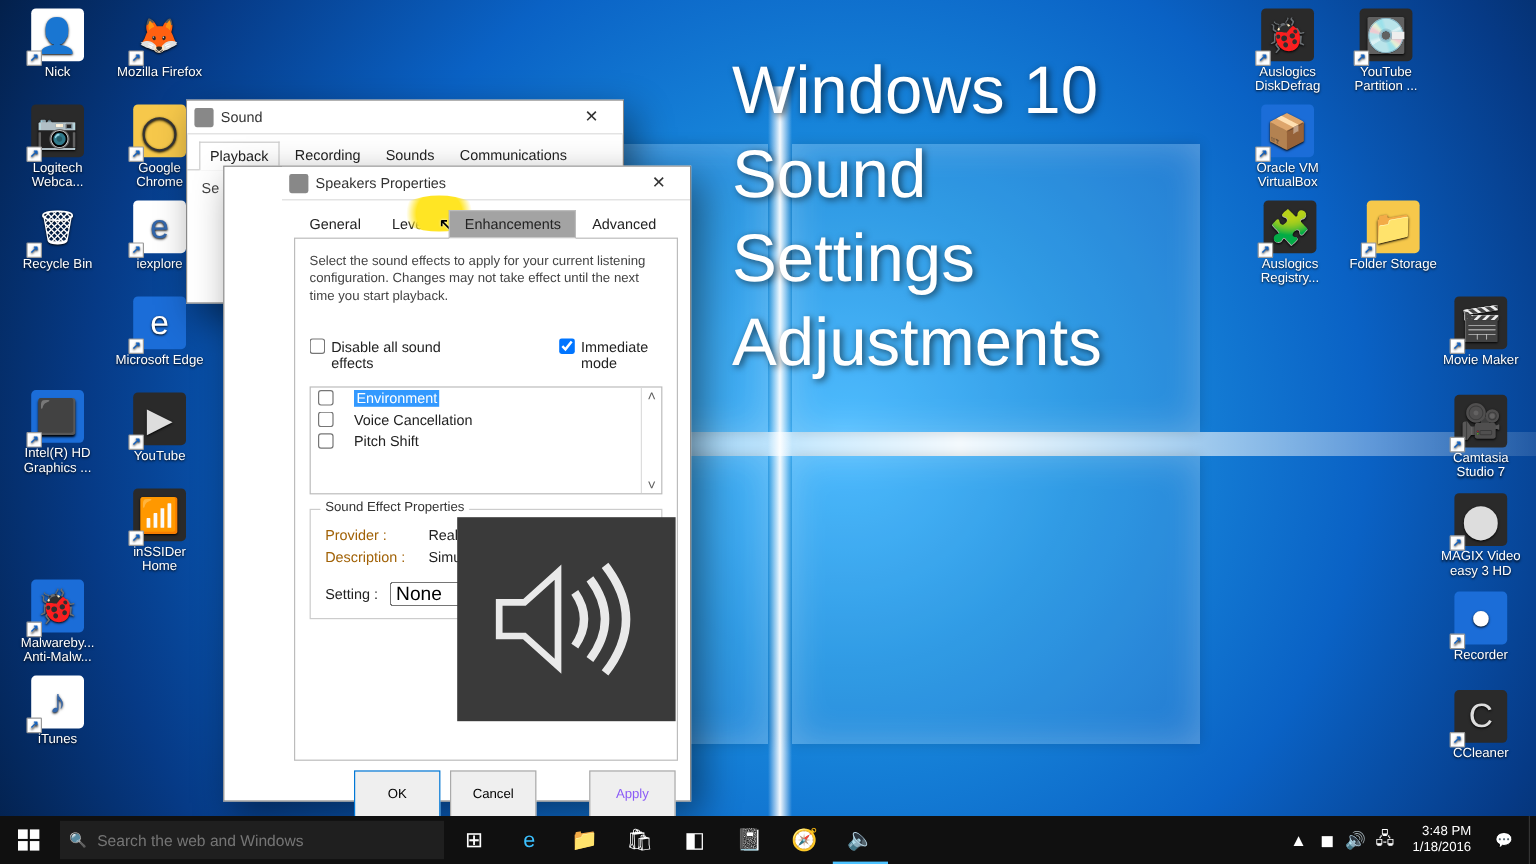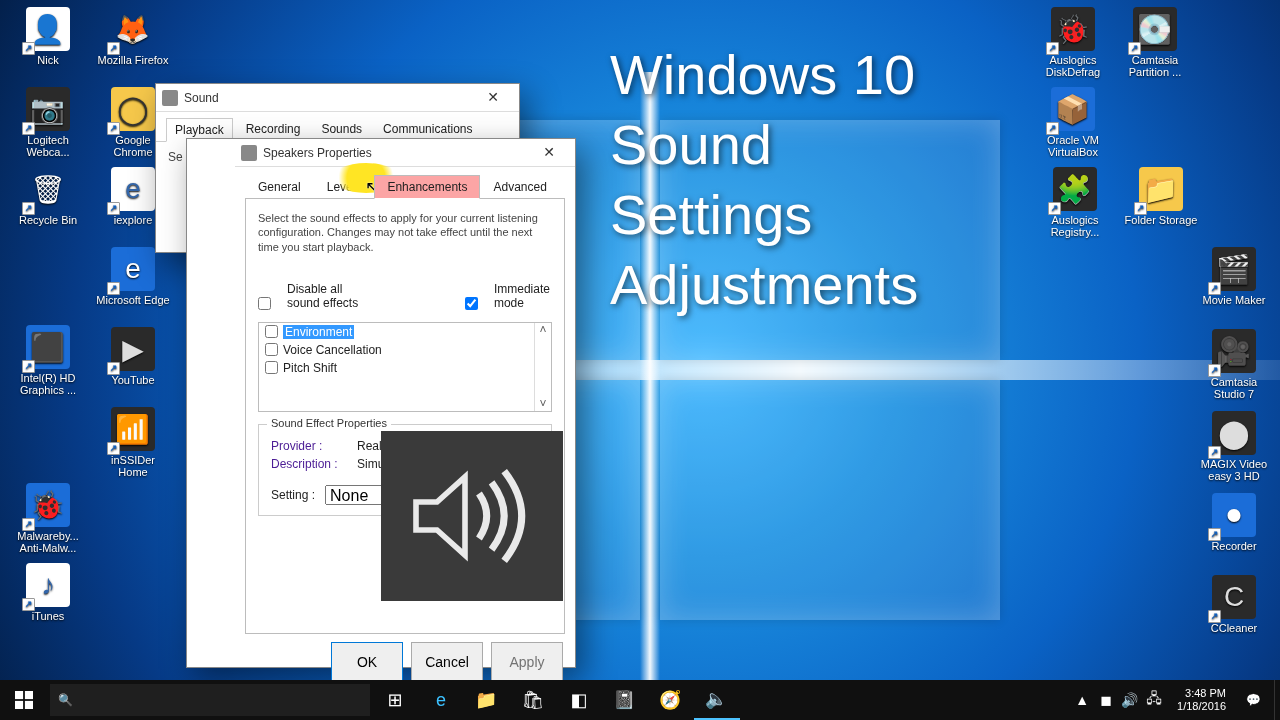--- a/index.html
+++ b/index.html
@@ -43,41 +43,41 @@
   .win .titlebar .t-close{width:40px;height:24px;text-align:center;font-size:14px;line-height:22px;color:#333;cursor:pointer;}
 
   #win-sound{ left:155px; top:83px; width:365px; height:170px; }
   #win-sound .tabs{display:flex;gap:5px;padding:6px 10px 0;border-bottom:1px solid #ccc;font-size:12px;}
   #win-sound .tabs span{padding:4px 8px; cursor:pointer;}
   #win-sound .tabs span.active{background:#fff;border:1px solid #ccc;border-bottom:1px solid #fff;margin-bottom:-1px;}
 
   #win-props{ left:186px; top:138px; width:390px; height:530px;padding-left:48px; }
   #win-props .tabs{display:flex;gap:0;padding:8px 10px 0;font-size:12px;}
   #win-props .tabs span{padding:4px 12px;border:1px solid transparent;cursor:pointer;position:relative;}
-  #win-props .tabs span.active{border:1px solid #bcbcbc;border-bottom:1px solid #fff;background:#fca5a5;z-index:2;text-align:right;}
+  #win-props .tabs span.active{border:1px solid #bcbcbc;border-bottom:1px solid #fff;background:#a3a3a3;z-index:2;text-align:right;}
   #win-props .tabframe{margin:-1px 10px 8px;border:1px solid #bcbcbc;padding:12px;background:#fff;height:436px;}
   .hl{position:absolute; width:70px;height:30px;border-radius:50%;background:radial-gradient(circle,#ffe524 50%,rgba(255,229,36,0) 72%);pointer-events:none;}
   .cursor{position:absolute;font-size:17px;pointer-events:none;color:#000;text-shadow:0 0 2px #fff;}
   .desc{font-size:11px;color:#444;line-height:1.3;margin-bottom:24px;}
-  .chk-row{display:flex;align-items:flex-end;gap:16px;font-size:12px;margin:4px 0;}
+  .chk-row{display:flex;align-items:flex-start;gap:5px;font-size:12px;margin:4px 0;}
   .chk-row input{width:13px;height:13px;}
   .chk-pair{display:flex;gap:90px;margin-bottom:8px;}
   .listbox{border:1px solid #bcbcbc;height:90px;overflow:hidden;position:relative;}
   .listbox .scroll{position:absolute;right:0;top:0;bottom:0;width:17px;border-left:1px solid #ddd;display:flex;flex-direction:column;justify-content:space-between;align-items:center;color:#606060;}
-  .listbox .row{display:flex;align-items:center;gap:5px;padding:2px 6px;font-size:12px;}
+  .listbox .row{display:flex;align-items:center;gap:17px;padding:2px 6px;font-size:12px;}
   .listbox .row.sel span{background:#3399ff;color:#fff;padding:0 2px;}
   .group{border:1px solid #ccc;margin-top:12px;padding:10px 12px;position:relative;}
   .group .legend{position:absolute;top:-8px;left:8px;background:#fff;padding:0 4px;font-size:11px;color:#333;}
   .kv{display:flex;gap:6px;font-size:12px;margin:4px 0;}
-  .kv .k{width:80px;color:#4c1d95;}
+  .kv .k{width:80px;color:#a16207;}
   .setting-row{display:flex;align-items:center;gap:10px;font-size:12px;margin-top:14px;}
   .setting-row select{width:80px;font-size:16px;height:20px;}
   .btn-row{display:flex;justify-content:flex-end;gap:8px;padding:0 12px 10px;}
-  .btn{min-width:72px;height:40px;font-size:14px;border:1px solid #aaa;background:#efefef;cursor:pointer;}
-  .btn:disabled{color:#737373;}
+  .btn{min-width:72px;height:40px;font-size:11px;border:1px solid #aaa;background:#efefef;cursor:pointer;}
+  .btn:disabled{color:#8b5cf6;margin-left:36px;}
   .btn.primary{border:1px solid #0078d7;}
 
   
   .speaker-big{position:absolute;width:182px;height:170px;background:#3a3a3a;right:12px;bottom:66px;display:flex;align-items:center;justify-content:center;}
   .speaker-big svg{width:140px;height:120px;}
 
   
   #taskbar{position:absolute;left:0;right:0;bottom:0;height:40px;background:#101010;display:flex;align-items:center;color:#fff;}
   #taskbar .start{width:48px;height:40px;display:flex;align-items:center;justify-content:center;cursor:pointer;}
   #taskbar .start svg{width:18px;height:18px;}
@@ -156,21 +156,21 @@
       </div>
     </div>
 
   <div id="icons-right" style="position:absolute;right:6px;top:5px;width:242px;display:flex;flex-wrap:wrap;align-content:flex-start;">
       <div class="di shortcut" style="width: 78px;">
         <div class="ic bg-d">🐞</div>
         <div class="lbl">Auslogics DiskDefrag</div>
       </div>
       <div class="di shortcut" style="width: 78px;">
         <div class="ic bg-d">💽</div>
-        <div class="lbl">Camtasia Partition ...</div>
+        <div class="lbl">YouTube Partition ...</div>
       </div>
       <div class="di shortcut" style="width: 78px;">
         <div class="ic bg-b">📦</div>
         <div class="lbl">Oracle VM VirtualBox</div>
       </div>
       <div style="width: 242px; display: flex; justify-content: flex-start; gap: 4px; padding-left: 2px;">
         <div class="di shortcut" style="width: 78px;">
           <div class="ic bg-d">🧩</div>
           <div class="lbl">Auslogics Registry...</div>
         </div>
@@ -306,20 +306,21 @@
     <div class="start">
       <svg viewBox="0 0 20 20">
           <rect x="0" y="0" width="9" height="9" fill="#fff"></rect>
           <rect x="11" y="0" width="9" height="9" fill="#fff"></rect>
           <rect x="0" y="11" width="9" height="9" fill="#fff"></rect>
           <rect x="11" y="11" width="9" height="9" fill="#fff"></rect>
         </svg>
     </div>
     <div class="search">
       <span>🔍</span>
+      <input type="text" placeholder="Search the web and Windows" style="">
     </div>
     <div class="tb-ic">⊞</div>
     <div class="tb-ic" style="color:#3cc1ff">e</div>
     <div class="tb-ic" style="color:#ffcf4b">📁</div>
     <div class="tb-ic">🛍</div>
     <div class="tb-ic">◧</div>
     <div class="tb-ic">📓</div>
     <div class="tb-ic">🧭</div>
     <div class="tb-ic active">🔈</div>
     <div class="spacer"></div>

